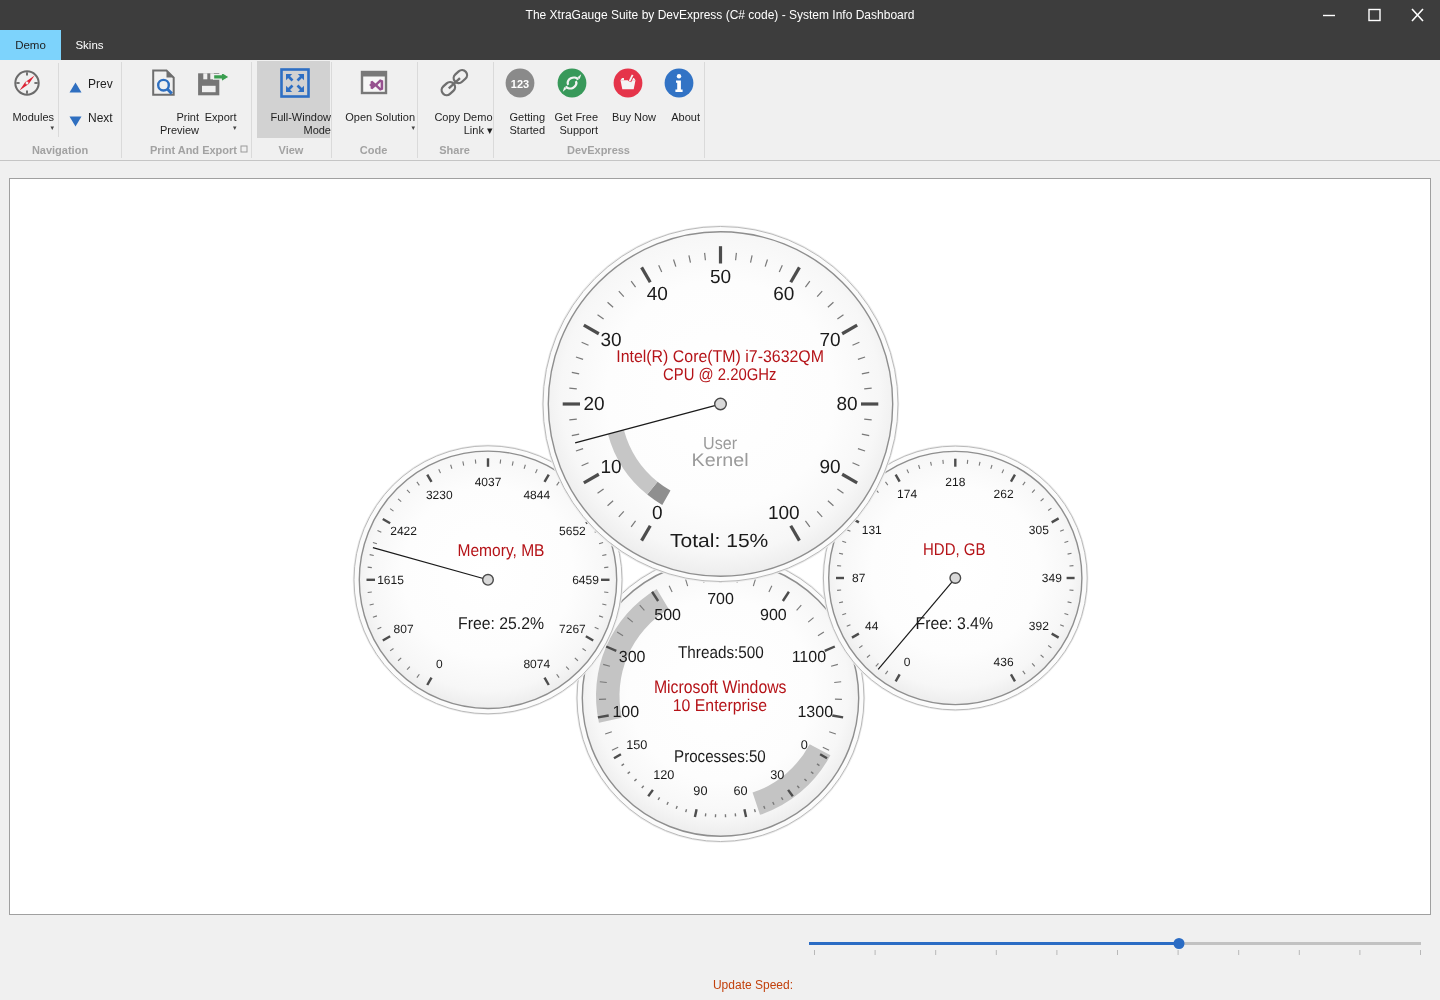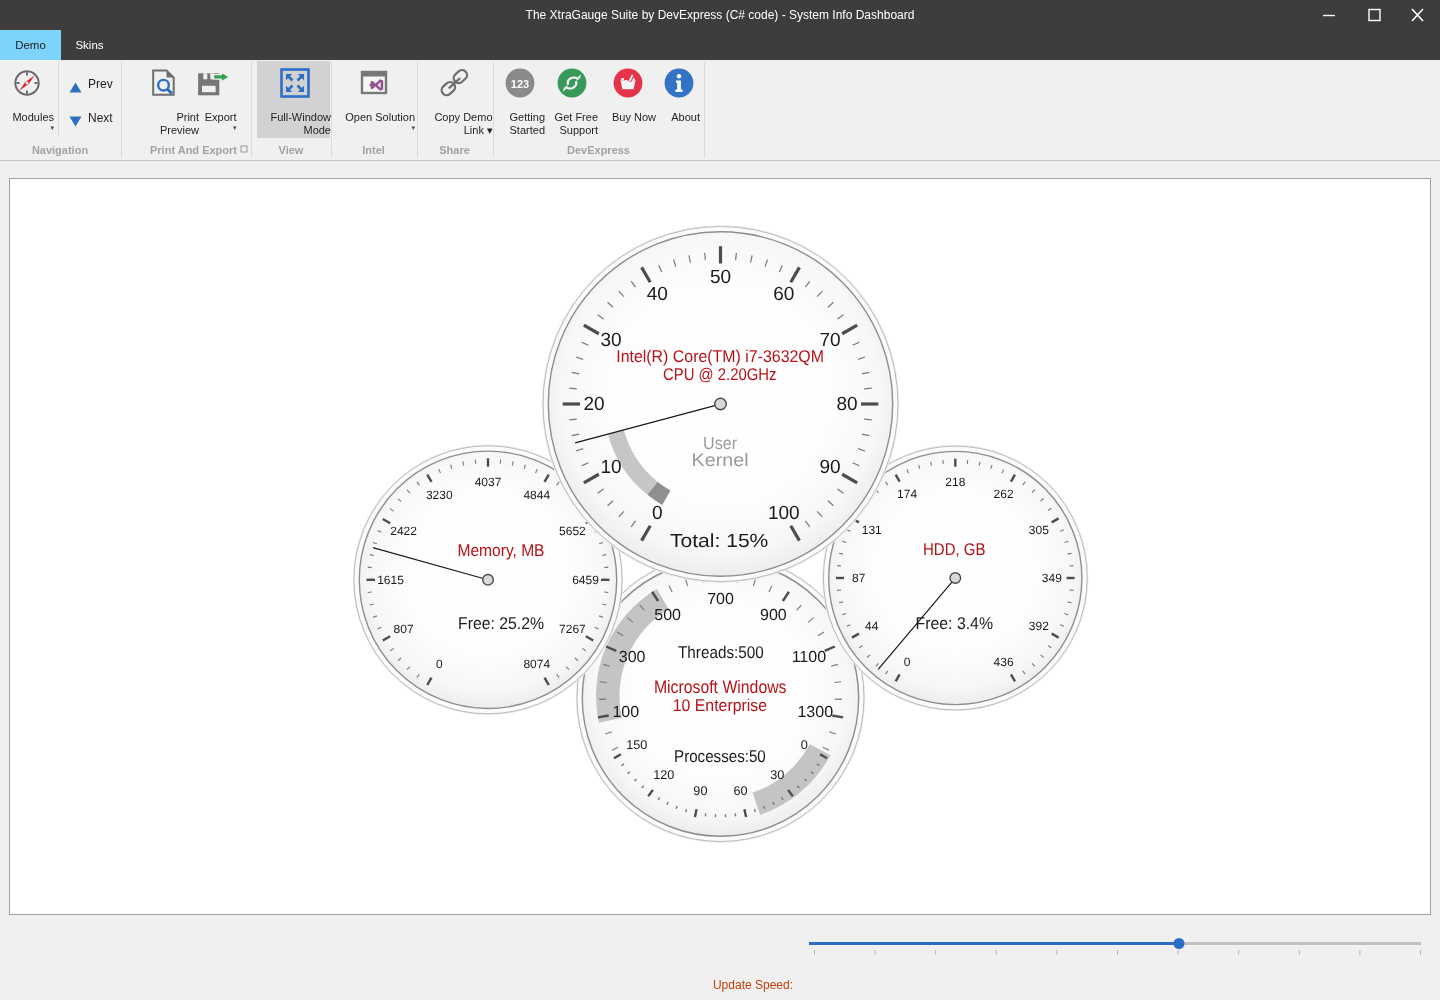--- a/index.html
+++ b/index.html
@@ -34,21 +34,21 @@
 <div class="gsep" style="left:120.5px"></div>
 <div class="gsep" style="left:250.5px"></div>
 <div class="gsep" style="left:331px"></div>
 <div class="gsep" style="left:416.5px"></div>
 <div class="gsep" style="left:492.5px"></div>
 <div class="gsep" style="left:704px"></div>
 <div class="gsep" style="left:57.5px;top:63px;height:74px"></div>
 <div class="glabel" style="left:0px;width:120px">Navigation</div>
 <div class="glabel" style="left:121px;width:145px">Print And Export</div>
 <div class="glabel" style="left:251px;width:80px">View</div>
-<div class="glabel" style="left:331px;width:85px">Intel</div>
+<div class="glabel" style="left:331px;width:85px">Code</div>
 <div class="glabel" style="left:417px;width:75px">Share</div>
 <div class="glabel" style="left:493px;width:211px">DevExpress</div>
 <svg class="abs" style="left:240px;top:145px" width="10" height="10" viewBox="0 0 10 10">
     <rect x="1" y="1" width="6" height="6" fill="none" stroke="#9a9a9a" stroke-width="1"></rect>
   </svg>
 <div class="btn" style="left:0px;width:54px">
     <svg width="34" height="34" viewBox="0 0 34 34">
 <circle cx="17" cy="17" r="11.7" fill="none" stroke="#6b6b6b" stroke-width="2"></circle>
 <line x1="17" y1="6.3" x2="17" y2="9.6" stroke="#6b6b6b" stroke-width="1.9"></line>
 <line x1="17" y1="24.4" x2="17" y2="27.7" stroke="#6b6b6b" stroke-width="1.9"></line>

